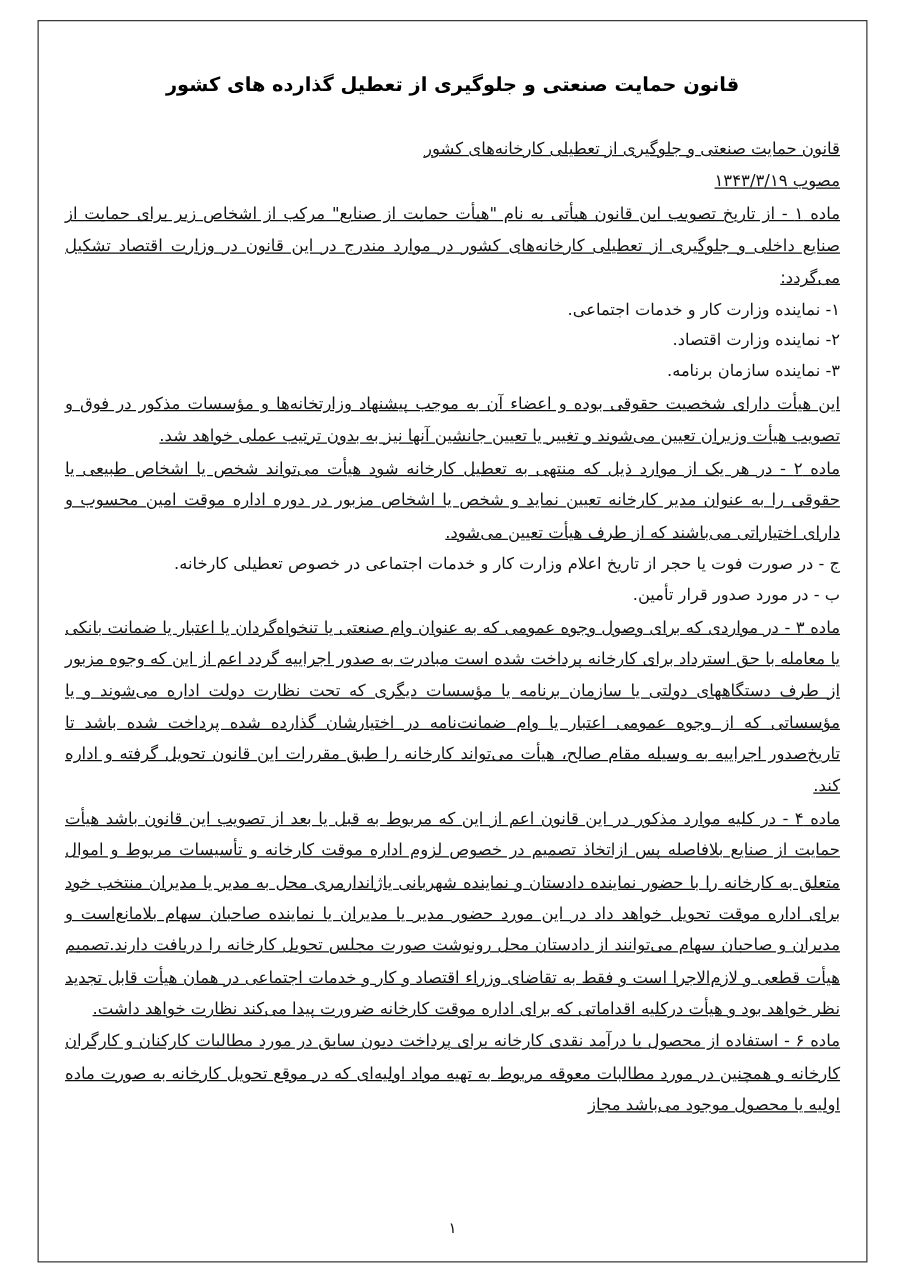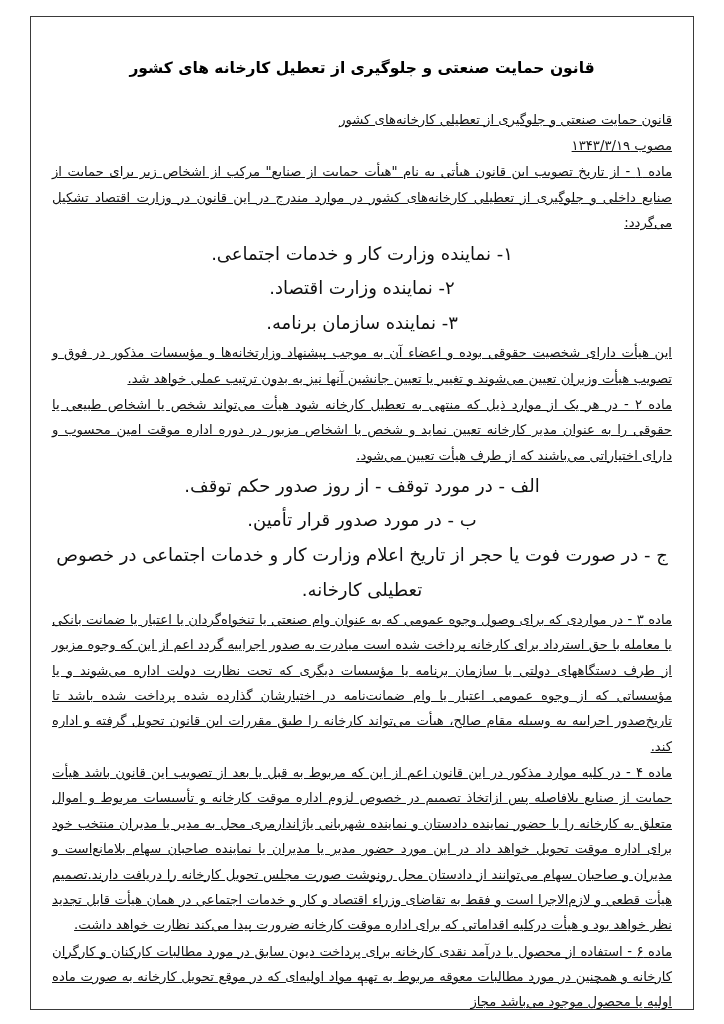--- a/index.html
+++ b/index.html
@@ -50,25 +50,25 @@
   .para {
     font-size: 13.2px;
     color: #111;
     line-height: 1.92;
     margin: 0 0 1px 0;
     text-align: justify;
     text-justify: inter-word;
     text-decoration: underline;
   }
   .list-item {
-    font-size: 18px;
+    font-size: 13px;
     color: #111;
     line-height: 1.92;
     margin: 0;
-    text-align: center;
+    text-align: right;
   }
   .page-number {
     position: absolute;
     left: 0;
     right: 0;
     top: 975px;
     text-align: center;
     font-size: 12px;
     color: #111;
   }
@@ -81,33 +81,32 @@
   }
 </style>
 </head>
 <body>
 
 <div class="page">
   <div class="page-border"></div>
 
   <div class="content">
 
-    <h1 class="doc-title">قانون حمایت صنعتی و جلوگیری از تعطیل کارخانه های کشور</h1>
+    <h1 class="doc-title">قانون حمایت صنعتی و جلوگیری از تعطیل گذارده های کشور</h1>
 
     <p class="para">قانون حمایت صنعتی و جلوگیری از تعطیلی کارخانه‌های کشور</p>
     <p class="para">مصوب ۱۳۴۳/۳/۱۹</p>
     <p class="para">ماده ۱ - از تاریخ تصویب این قانون هیأتی به نام "هیأت حمایت از صنایع" مرکب از اشخاص زیر برای حمایت از صنایع داخلی و جلوگیری از تعطیلی کارخانه‌های کشور در موارد مندرج در این قانون در وزارت اقتصاد تشکیل می‌گردد:</p>
     <p class="list-item">۱- نماینده وزارت کار و خدمات اجتماعی.</p>
     <p class="list-item">۲- نماینده وزارت اقتصاد.</p>
     <p class="list-item">۳- نماینده سازمان برنامه.</p>
     <p class="para">این هیأت دارای شخصیت حقوقی بوده و اعضاء آن به موجب پیشنهاد وزارتخانه‌ها و مؤسسات مذکور در فوق و تصویب هیأت وزیران تعیین می‌شوند و تغییر یا تعیین جانشین آنها نیز به بدون ترتیب عملی خواهد شد.</p>
     <p class="para">ماده ۲ - در هر یک از موارد ذیل که منتهی به تعطیل کارخانه شود هیأت می‌تواند شخص یا اشخاص طبیعی یا حقوقی را به عنوان مدیر کارخانه تعیین نماید و شخص یا اشخاص مزبور در دوره اداره موقت امین محسوب و دارای اختیاراتی می‌باشند که از طرف هیأت تعیین می‌شود.</p>
-    <p class="list-item">الف - در مورد توقف - از روز صدور حکم توقف.</p>
+    <p class="list-item">ج - در صورت فوت یا حجر از تاریخ اعلام وزارت کار و خدمات اجتماعی در خصوص تعطیلی کارخانه.</p>
     <p class="list-item">ب - در مورد صدور قرار تأمین.</p>
-    <p class="list-item">ج - در صورت فوت یا حجر از تاریخ اعلام وزارت کار و خدمات اجتماعی در خصوص تعطیلی کارخانه.</p>
     <p class="para">ماده ۳ - در مواردی که برای وصول وجوه عمومی که به عنوان وام صنعتی یا تنخواه‌گردان یا اعتبار یا ضمانت بانکی یا معامله با حق استرداد برای کارخانه پرداخت شده است مبادرت به صدور اجرایيه گردد اعم از این که وجوه مزبور از طرف دستگاههای دولتی یا سازمان برنامه یا مؤسسات دیگری که تحت نظارت دولت اداره می‌شوند و یا مؤسساتی که از وجوه عمومی اعتبار یا وام ضمانت‌نامه در اختیارشان گذارده شده پرداخت شده باشد تا تاریخ‌صدور اجراییه به وسیله مقام صالح، هیأت می‌تواند کارخانه را طبق مقررات این قانون تحویل گرفته و اداره کند.</p>
     <p class="para">ماده ۴ - در کلیه موارد مذکور در این قانون اعم از این که مربوط به قبل یا بعد از تصویب این قانون باشد هیأت حمایت از صنایع بلافاصله پس از‌اتخاذ تصمیم در خصوص لزوم اداره موقت کارخانه و تأسیسات مربوط و اموال متعلق به کارخانه را با حضور نماینده دادستان و نماینده شهربانی یا‌ژاندارمری محل به مدیر یا مدیران منتخب خود برای اداره موقت تحویل خواهد داد در این مورد حضور مدیر یا مدیران یا نماینده صاحبان سهام بلامانع‌است و مدیران و صاحبان سهام می‌توانند از دادستان محل رونوشت صورت مجلس تحویل کارخانه را دریافت دارند.‌تصمیم هیأت قطعی و لازم‌الاجرا است و فقط به تقاضای وزراء اقتصاد و کار و خدمات اجتماعی در همان هیأت قابل تجدید نظر خواهد بود و هیأت در‌کلیه اقداماتی که برای اداره موقت کارخانه ضرورت پیدا می‌کند نظارت خواهد داشت.</p>
     <p class="para">ماده ۶ - استفاده از محصول یا درآمد نقدی کارخانه برای پرداخت دیون سابق در مورد مطالبات کارکنان و کارگران کارخانه و همچنین در مورد مطالبات معوقه مربوط به تهیه مواد اولیه‌ای که در موقع تحویل کارخانه به صورت ماده اولیه یا محصول موجود می‌باشد مجاز</p>
 
   </div>
 
   <div class="page-number">١</div>
 </div>
 
 </body></html>

